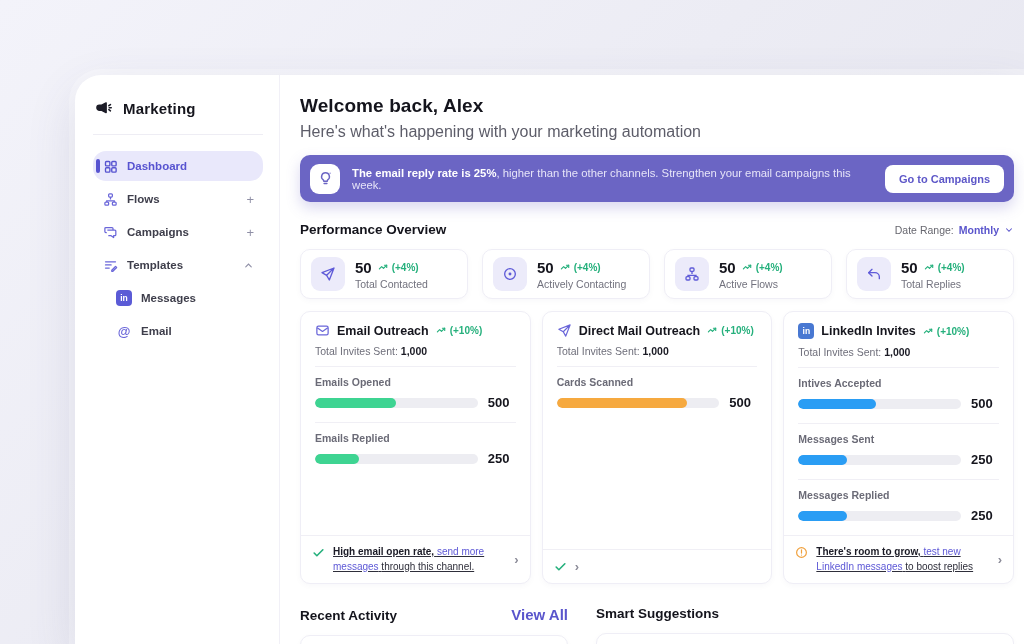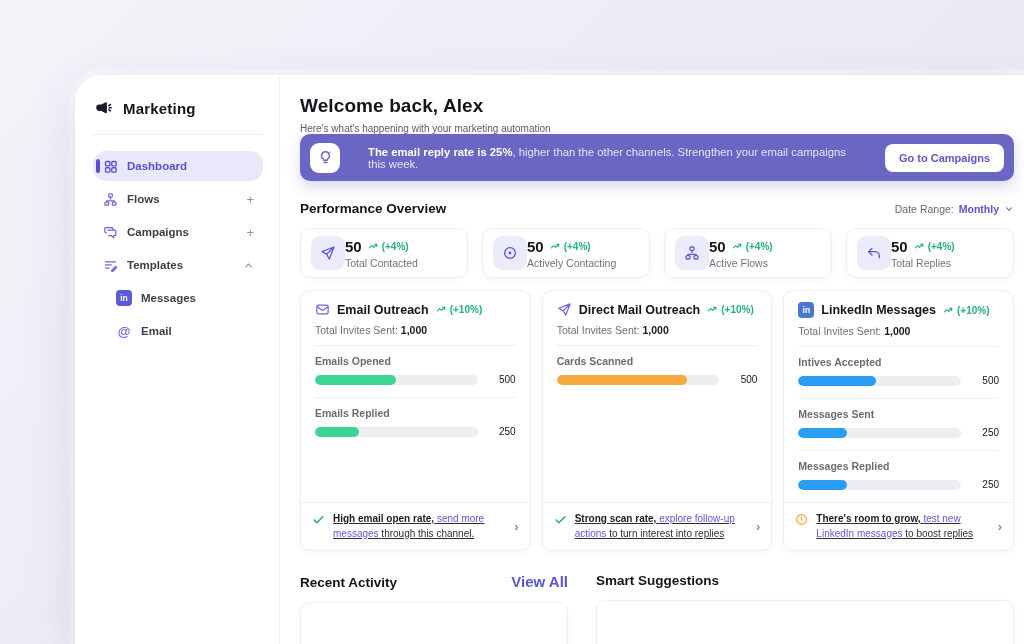--- a/index.html
+++ b/index.html
@@ -28,40 +28,40 @@
   .nav-item.active { background:#e9e8fb; color:#5753d0; }
   .nav-item.active .active-pill { position:absolute; left:3px; top:8px; width:4px; height:14px; border-radius:3px; background:#5753d0; }
   .trailing { margin-left:auto; color:#8f8fa6; font-size:13px; font-weight:500; display:flex; align-items:center; }
   .sub { margin-left:14px; font-weight:600; }
   .li-badge { width:16px; height:16px; border-radius:4px; background:#5b5bd6; color:#fff;
     font-size:8.5px; font-weight:700; display:flex; align-items:center; justify-content:center; }
   .at-glyph { font-size:13px; font-weight:700; color:#6a66d9; line-height:1; }
   
   .main { flex:1; padding:20px 10px 0 20px; display:flex; flex-direction:column; min-width:0; }
   h1 { font-size:19px; font-weight:800; color:#14141c; letter-spacing:.1px; margin-bottom:6px; }
-  .subtitle { font-size:10px; color:#5d5d69; }
-  
-  .banner { height:47px; flex:none; border-radius:10px; background:#6b65c4;
-    display:flex; align-items:center; gap:28px; padding:0 10px; box-shadow:0 6px 14px rgba(107,101,196,.25); }
+  .subtitle { font-size:16px; color:#5d5d69; }
+  
+  .banner { margin-top:14px; height:47px; flex:none; border-radius:10px; background:#6b65c4;
+    display:flex; align-items:center; gap:12px; padding:0 10px; box-shadow:0 6px 14px rgba(107,101,196,.25); }
   .bulb-chip { width:30px; height:30px; border-radius:9px; background:#fff; color:#6b65c4;
     display:flex; align-items:center; justify-content:center; flex:none; }
   .banner-text { flex:1; font-size:11.3px; color:#e6e4f8; }
   .banner-text b { color:#fff; font-weight:700; }
   .banner-btn { background:#fff; border:none; border-radius:8px; color:#5d57c8; font-family:inherit;
     font-size:11px; font-weight:700; padding:8px 14px; cursor:pointer; flex:none; }
   
   .section-row { margin:20px 0 12px; display:flex; align-items:center; }
   .section-title { font-size:13.5px; font-weight:800; color:#14141c; }
   .date-range { margin-left:auto; display:flex; align-items:center; gap:5px; font-size:10.5px; color:#67676f; cursor:pointer; }
   .date-range .dr-value { color:#5a55cc; font-weight:700; }
   .date-range svg { color:#5a55cc; }
   
   .stats-row { display:flex; gap:14px; margin-bottom:12px; }
   .stat-card { flex:1; background:#fff; border:1px solid #efeef6; border-radius:10px; padding:7px 10px;
-    display:flex; align-items:center; gap:0; box-shadow:0 2px 6px rgba(40,40,90,.03); }
+    display:flex; align-items:center; gap:10px; box-shadow:0 2px 6px rgba(40,40,90,.03); }
   .stat-chip { width:34px; height:34px; border-radius:9px; background:#ecebfa; color:#5f5bd8;
     display:flex; align-items:center; justify-content:center; flex:none; }
   .stat-value-row { display:flex; align-items:center; gap:6px; }
   .stat-value { font-size:15px; font-weight:800; color:#15151d; }
   .trend { display:inline-flex; align-items:center; gap:3px; color:#25b07c; font-size:10px; font-weight:700; }
   .stat-label { font-size:10.5px; color:#72727e; margin-top:2px; }
   
   .campaign-row { display:flex; gap:11px; align-items:stretch; }
   .campaign-card { flex:1; background:#fff; border:1px solid #efeef6; border-radius:10px;
     display:flex; flex-direction:column; min-height:253px; box-shadow:0 2px 6px rgba(40,40,90,.03); min-width:0; }
@@ -69,21 +69,21 @@
   .cc-header { display:flex; align-items:center; gap:7px; }
   .cc-title { font-size:12.5px; font-weight:800; color:#15151d; white-space:nowrap; }
   .cc-invites { font-size:10.5px; color:#6e6e7a; margin:7px 0 9px; }
   .cc-invites b { color:#1a1a24; font-weight:800; }
   .metric { border-top:1px solid #f0eff5; padding:9px 0 12px; }
   .metric-label { font-size:10.5px; color:#6b6b77; margin-bottom:7px;font-weight:bold; }
   .bar-row { display:flex; align-items:center; gap:10px; }
   .track { flex:1; height:10px; border-radius:6px; background:#ededf2; overflow:hidden; }
   .fill { height:100%; border-radius:6px; }
   .fill-green { background:#3ed492; } .fill-orange { background:#f6a93f; } .fill-blue { background:#2a9df4; }
-  .bar-value { font-size:10px; font-weight:400; color:#15151d; min-width:28px; text-align:right; }
+  .bar-value { font-size:13px; font-weight:700; color:#15151d; min-width:28px; text-align:left; }
   .cc-footer { border-top:1px solid #f0eff5; padding:9px 11px; display:flex; gap:8px; align-items:flex-start; }
   .note-ico { flex:none; margin-top:1px; display:flex; }
   .note-text { flex:1; font-size:10px; line-height:1.45; color:#2e2e3a;text-decoration:underline; }
   .note-text b { font-weight:800; color:#1b1b26; }
   .note-text a { color:#5d58d6; text-decoration:none; cursor:pointer; }
   .note-chev { align-self:center; color:#8b8b98; font-size:13px; font-weight:700; cursor:pointer; }
   
   .bottom { margin-top:22px; display:grid; grid-template-columns:268px 1fr; column-gap:28px; }
   .bhead { display:flex; align-items:baseline; }
   .view-all { margin-left:auto; font-size:15px; font-weight:700; color:#5a55cc; cursor:pointer; text-decoration:none; }
@@ -374,30 +374,29 @@
               <span class="bar-value">500</span>
             </div>
           </div>
         </div>
         <div class="cc-footer">
           <span class="note-ico">
             <svg width="13" height="13" viewBox="0 0 24 24" fill="none" stroke="#25b07c" stroke-width="3" stroke-linecap="round" stroke-linejoin="round">
                 <path d="M4 13l5 5L20 7"></path>
               </svg>
           </span>
-          <span class="note-text"><b>Strong scan rate,</b> <a>explore follow-up actions</a> <span>to turn interest into replies</span></span>
           <span class="note-chev">›</span>
         </div>
       </div>
 
       <div class="campaign-card">
         <div class="cc-content">
           <div class="cc-header">
             <span class="li-badge" style="background:#4878d2;">in</span>
-            <span class="cc-title">LinkedIn Messages</span>
+            <span class="cc-title">LinkedIn Invites</span>
             <span class="trend">
               <svg width="11" height="11" viewBox="0 0 24 24" fill="none" stroke="#25b07c" stroke-width="2.5" stroke-linecap="round" stroke-linejoin="round">
                   <path d="M3 15l5-5 4 4 7-7"></path>
                   <path d="M14 7h5v5"></path>
                 </svg>
               <span>(+10%)</span>
             </span>
           </div>
           <div class="cc-invites"><span>Total Invites Sent:</span> <b>1,000</b></div>
           <div class="metric">

